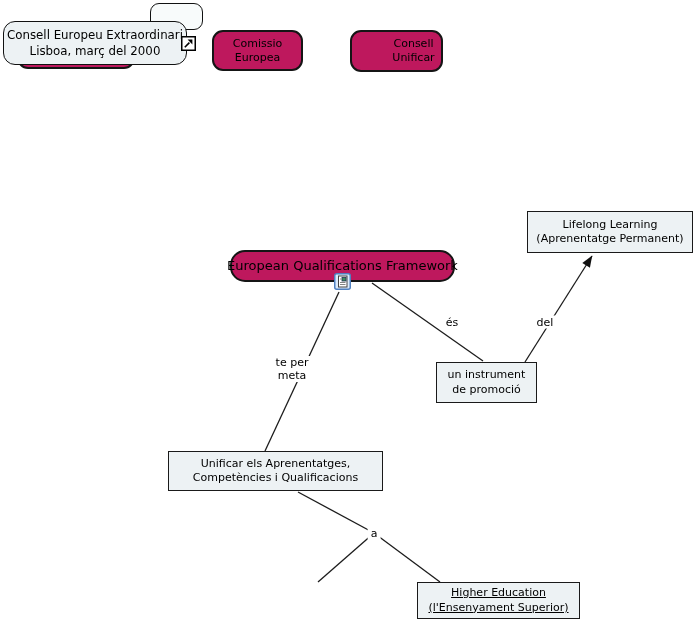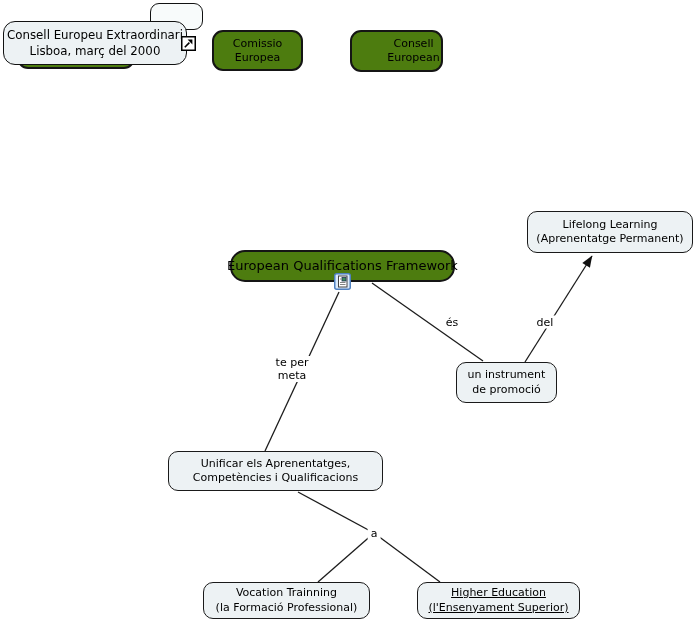--- a/index.html
+++ b/index.html
@@ -6,26 +6,26 @@
   .canvas{
     position:relative;width:697px;height:626px;background:#ffffff;overflow:hidden;
     font-family:"DejaVu Sans","Liberation Sans",sans-serif;color:#000;
   }
   .lines{position:absolute;left:0;top:0;z-index:1;}
   .node{
     position:absolute;display:flex;flex-direction:column;align-items:center;justify-content:center;
     text-align:center;box-sizing:border-box;z-index:2;white-space:nowrap;
   }
   .concept{
-    background:#4d7c0f;border:2.2px solid #151515;border-radius:11px;
+    background:#be185d;border:2.2px solid #151515;border-radius:11px;
     font-size:11px;line-height:14px;
   }
   .eqf{border-width:2.6px;border-radius:15px;font-size:13px;align-items:center;}
   .secondary{
-    background:#edf2f4;border:1.4px solid #1a1a1a;border-radius:10px;
+    background:#edf2f4;border:1.4px solid #1a1a1a;border-radius:0;
     font-size:11px;line-height:14.5px;
   }
   .tooltip{
     position:absolute;left:3px;top:21px;width:184px;height:44px;box-sizing:border-box;
     background:#edf2f4;border:1.7px solid #111;border-radius:12px;z-index:6;
     display:flex;flex-direction:column;align-items:center;justify-content:center;
     font-size:11.8px;line-height:16px;text-align:center;white-space:nowrap;
   }
   .obscured{
     position:absolute;left:150px;top:3px;width:53px;height:27px;box-sizing:border-box;
@@ -72,21 +72,21 @@
     <div>el 2000</div>
   </div>
 
   <div class="node concept" style="left:212px;top:30px;width:91px;height:41px;">
     <div>Comissio</div>
     <div>Europea</div>
   </div>
 
   <div class="node concept" style="left:350px;top:30px;width:93px;height:42px;padding-left:34px;">
     <div>Consell</div>
-    <div>European</div>
+    <div>Unificar</div>
   </div>
 
   <div class="node concept eqf" style="left:230px;top:250px;width:225px;height:32px;">
     <div>European Qualifications Framework</div>
   </div>
 
   <div class="resource-icon">
     <svg width="17" height="17" viewBox="0 0 17 17">
       <rect x="0.75" y="0.75" width="15.5" height="15.5" rx="2" fill="#dcebfb" stroke="#4f80c0" stroke-width="1.5"></rect>
       <rect x="4.5" y="3" width="8.5" height="11" fill="#ffffff" stroke="#444" stroke-width="1"></rect>
@@ -95,34 +95,30 @@
       <line x1="6" y1="9.5" x2="11.5" y2="9.5" stroke="#777" stroke-width="0.9"></line>
       <line x1="6" y1="11.5" x2="11.5" y2="11.5" stroke="#777" stroke-width="0.9"></line>
     </svg>
   </div>
 
   <div class="node secondary" style="left:527px;top:211px;width:166px;height:42px;">
     <div>Lifelong Learning</div>
     <div>(Aprenentatge Permanent)</div>
   </div>
 
-  <div class="node secondary" style="left:456px;top:362px;width:101px;height:41px;">
+  <div class="node secondary" style="left:436px;top:362px;width:101px;height:41px;">
     <div>un instrument</div>
     <div>de promoció</div>
   </div>
 
   <div class="node secondary" style="left:168px;top:451px;width:215px;height:40px;">
     <div>Unificar els Aprenentatges,</div>
     <div>Competències i Qualificacions</div>
   </div>
 
-  <div class="node secondary" style="left:203px;top:582px;width:167px;height:37px;">
-    <div>Vocation Trainning</div>
-    <div>(la Formació Professional)</div>
-  </div>
 
   <div class="node secondary" style="left:417px;top:582px;width:163px;height:37px;text-decoration:underline;">
     <div>Higher Education</div>
     <div>(l'Ensenyament Superior)</div>
   </div>
 
   <div class="obscured"></div>
 
   <div class="tooltip">
     <div>Consell Europeu Extraordinari</div>

